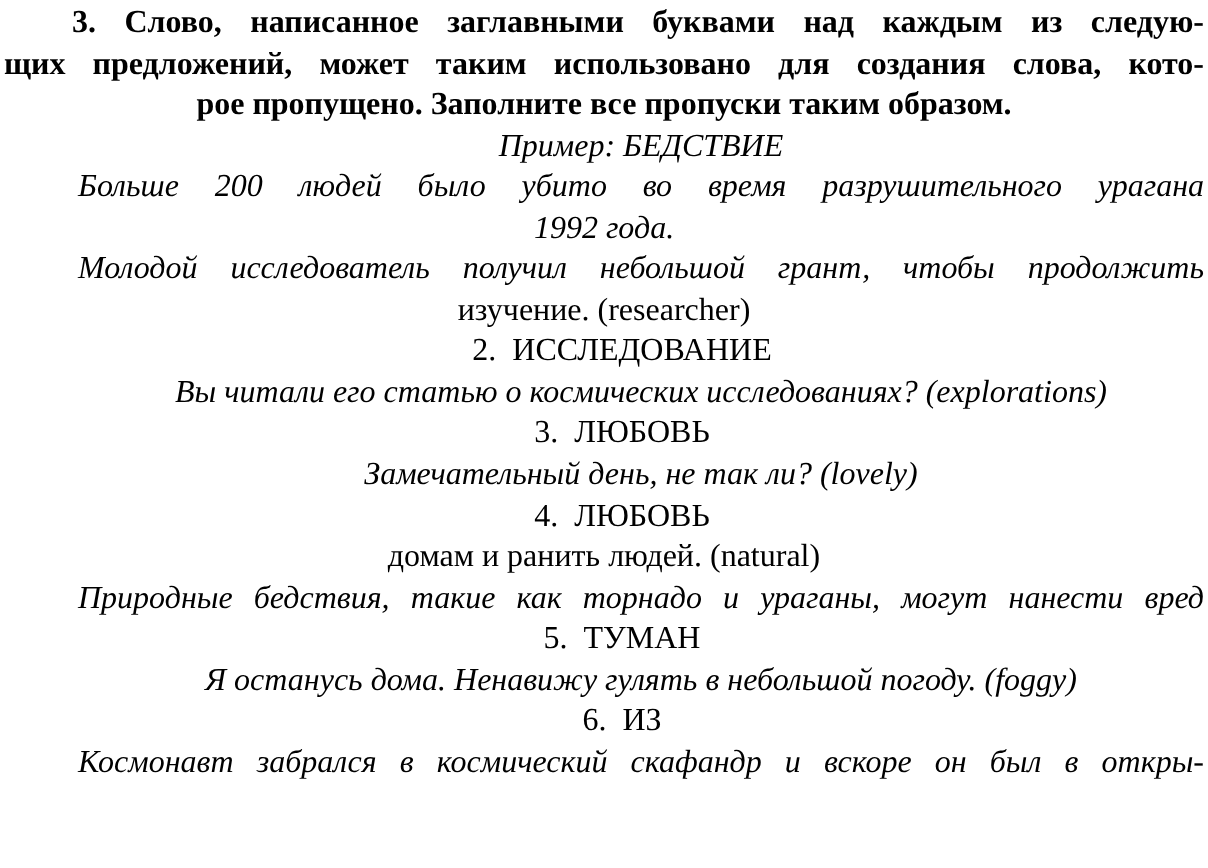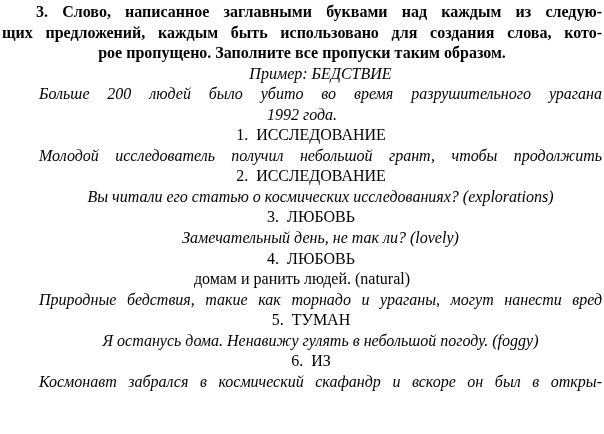--- a/index.html
+++ b/index.html
@@ -39,29 +39,29 @@
     margin-left: 10px;
     width: 28px;
   }
 </style>
 </head>
 <body>
 
 <div class="page">
 
   <div class="line bold j ind-sm">3. Слово, написанное заглавными буквами над каждым из следую-</div>
-  <div class="line bold j">щих предложений, каждым быть использовано для создания слова, кото-</div>
+  <div class="line bold j">щих предложений, может таким использовано для создания слова, кото-</div>
   <div class="line bold">рое пропущено. Заполните все пропуски таким образом.</div>
 
   <div class="line italic ind">Пример: БЕДСТВИЕ</div>
   <div class="line italic j ind">Больше 200 людей было убито во время разрушительного урагана</div>
   <div class="line italic">1992 года.</div>
 
-  <div class="line"><span class="num">1.</span><span>ИССЛЕДОВАНИЕ</span></div>
   <div class="line j ind">Молодой исследователь получил небольшой грант, чтобы продолжить</div>
+  <div class="line">изучение. (researcher)</div>
 
   <div class="line"><span class="num">2.</span><span>ИССЛЕДОВАНИЕ</span></div>
   <div class="line ind">Вы читали его статью о космических исследованиях? (explorations)</div>
 
   <div class="line"><span class="num">3.</span><span>ЛЮБОВЬ</span></div>
   <div class="line ind">Замечательный день, не так ли? (lovely)</div>
 
   <div class="line"><span class="num">4.</span><span>ЛЮБОВЬ</span></div>
   <div class="line">домам и ранить людей. (natural)</div>
   <div class="line j ind">Природные бедствия, такие как торнадо и ураганы, могут нанести вред</div>

